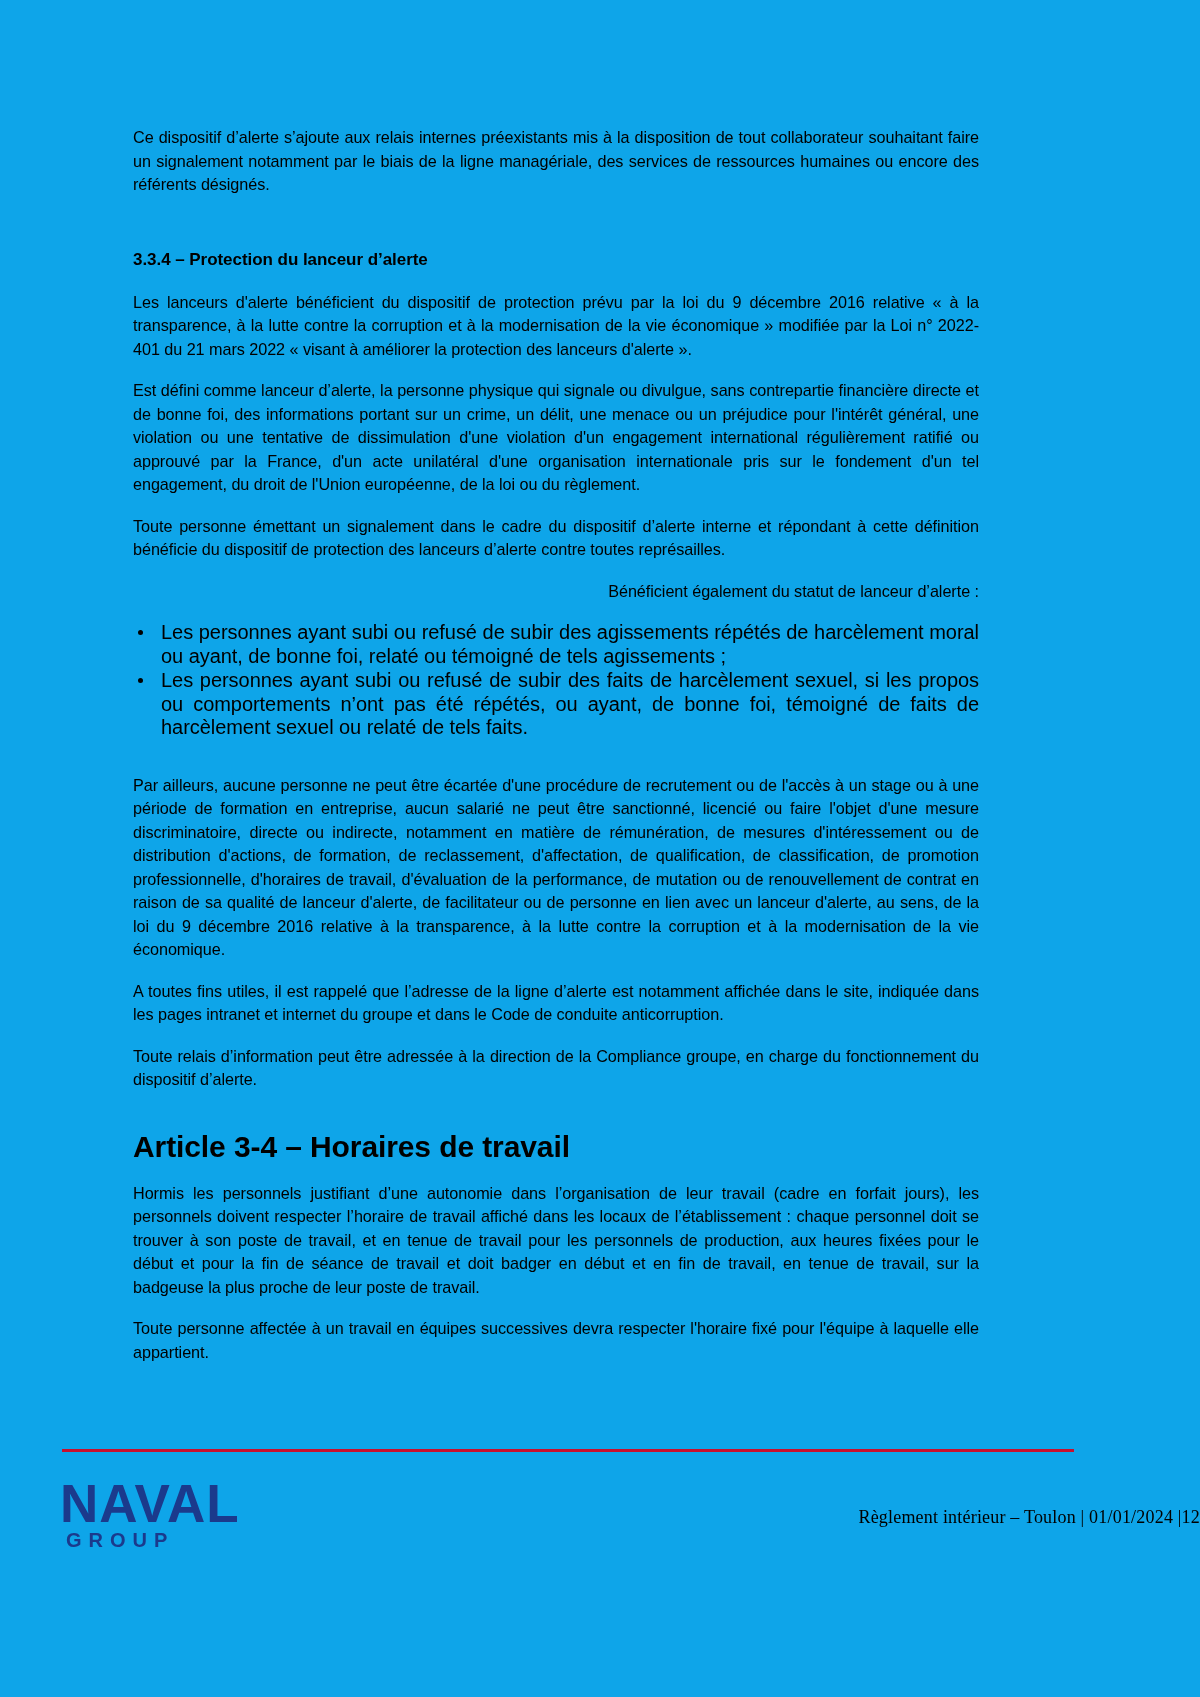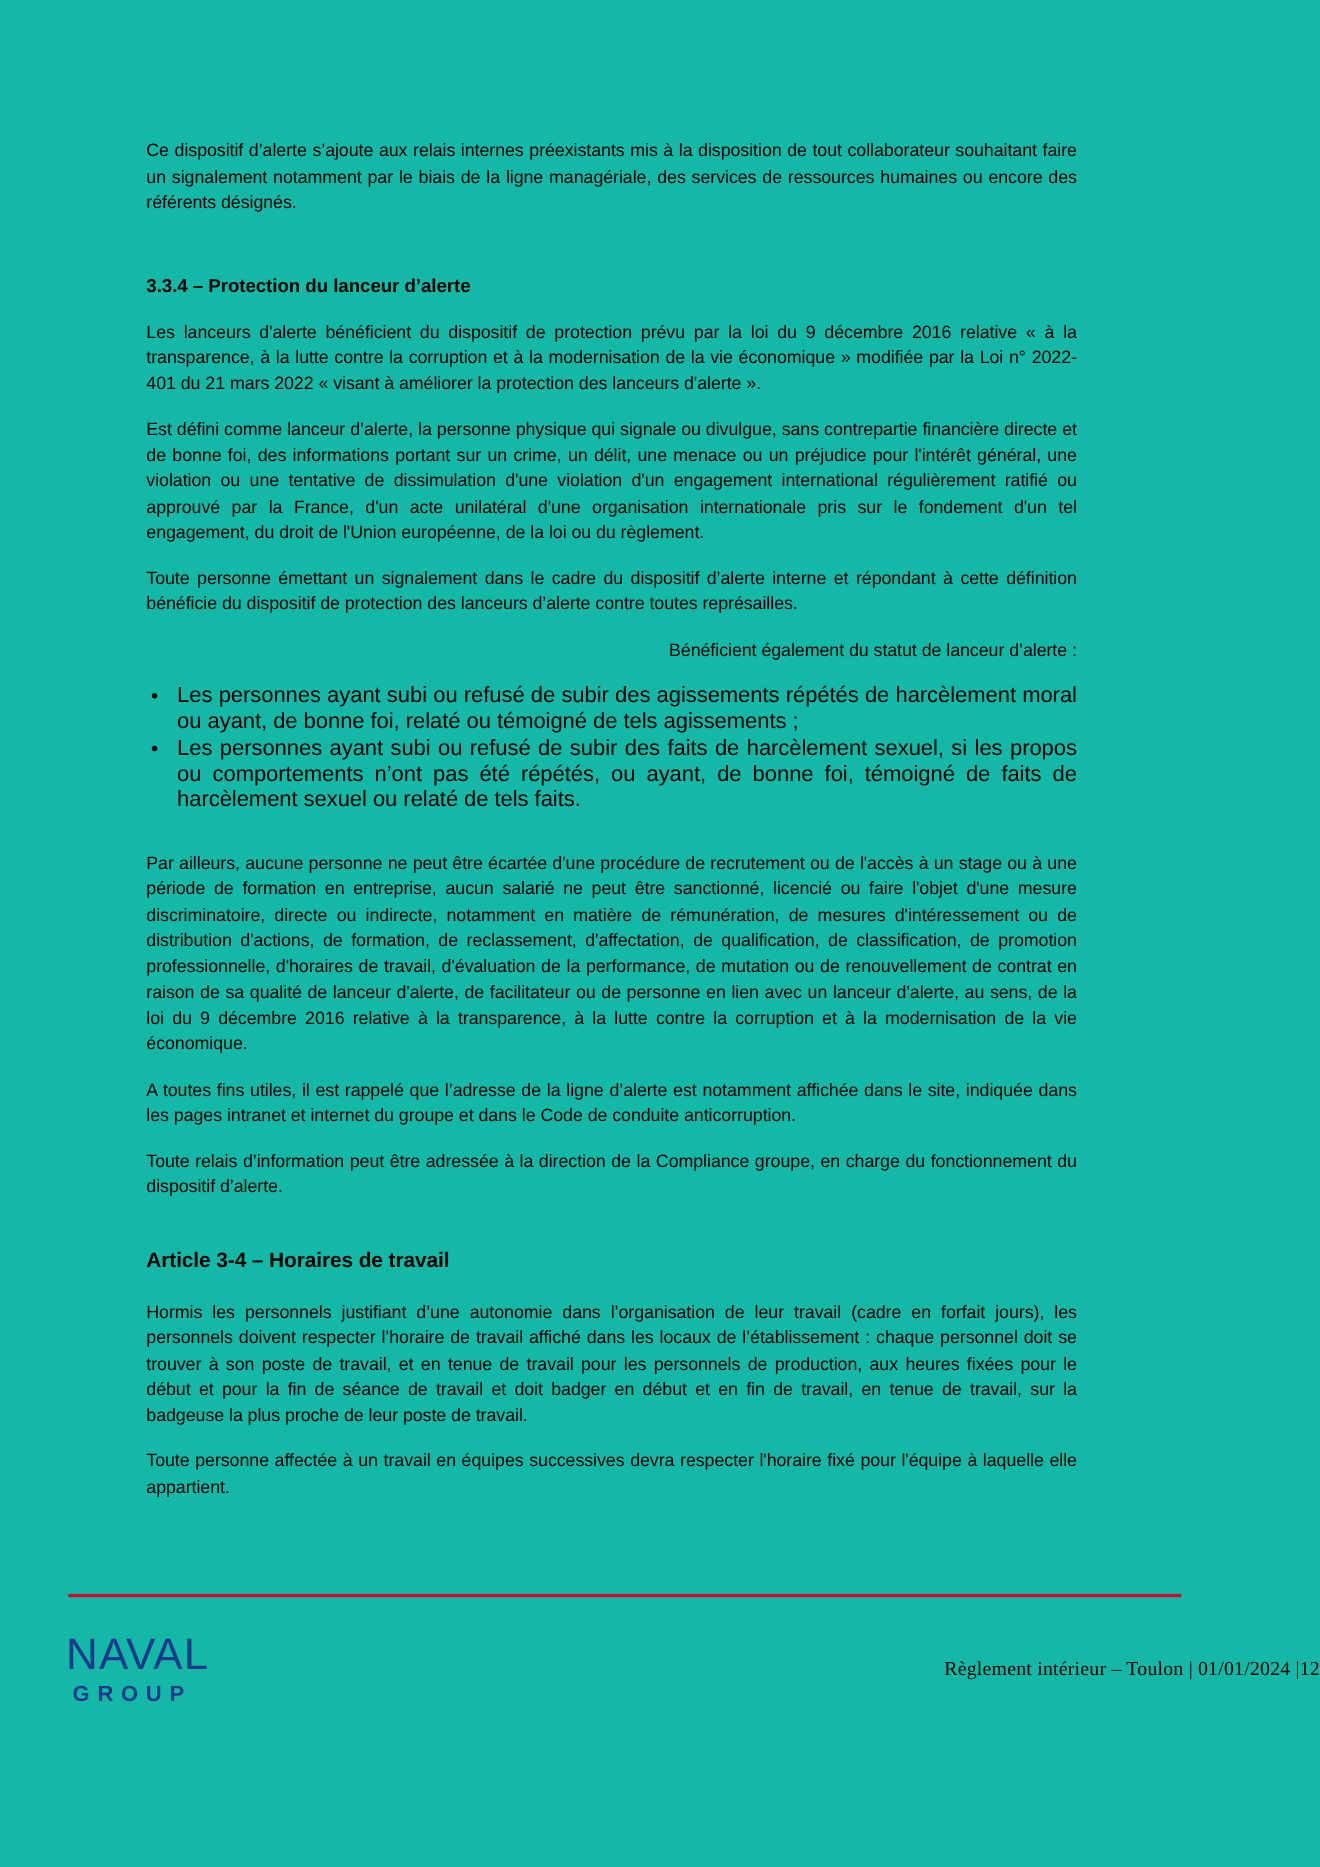--- a/index.html
+++ b/index.html
@@ -4,21 +4,21 @@
 <style>
   html, body {
     margin: 0;
     padding: 0;
     background: #ffffff;
   }
   .page {
     position: relative;
     width: 1200px;
     height: 1697px;
-    background: #14b8a6;
+    background: #0ea5e9;
     font-family: "Liberation Sans", sans-serif;
     color: #000000;
     box-sizing: border-box;
     overflow: hidden;
   }
   .content {
     position: absolute;
     left: 133px;
     top: 126px;
     width: 846px;
@@ -38,21 +38,21 @@
   .gap-lg { height: 34px; }
   h3.sub-heading {
     margin: 0 0 20px 0;
     font-size: 17px;
     font-weight: bold;
     line-height: 22px;
     letter-spacing: -0.05px;
   }
   h2.article-heading {
     margin: 0 0 20px 0;
-    font-size: 19px;
+    font-size: 30px;
     font-weight: bold;
     line-height: 30px;
     letter-spacing: -0.1px;
   }
   ul.bullets {
     margin: 0 0 12px 0;
     padding: 0;
     list-style: none;
   }
   ul.bullets li {
@@ -90,22 +90,22 @@
   }
   .logo {
     position: absolute;
     left: 60px;
     top: 44px;
     width: 210px;
   }
   .logo-word {
     display: block;
     font-family: "Liberation Sans", sans-serif;
-    font-weight: normal;
-    font-size: 40px;
+    font-weight: bold;
+    font-size: 53px;
     letter-spacing: 1px;
     color: #1b3a8c;
     line-height: 46px;
   }
   .logo-sub {
     display: block;
     font-family: "Liberation Sans", sans-serif;
     font-weight: bold;
     font-size: 20px;
     letter-spacing: 7px;

